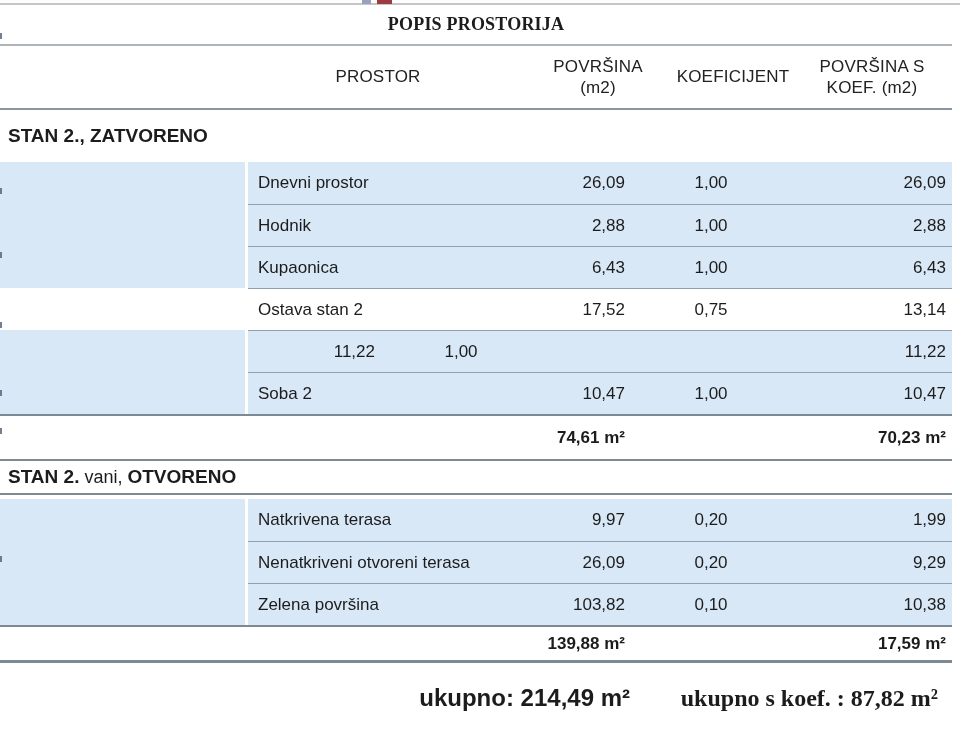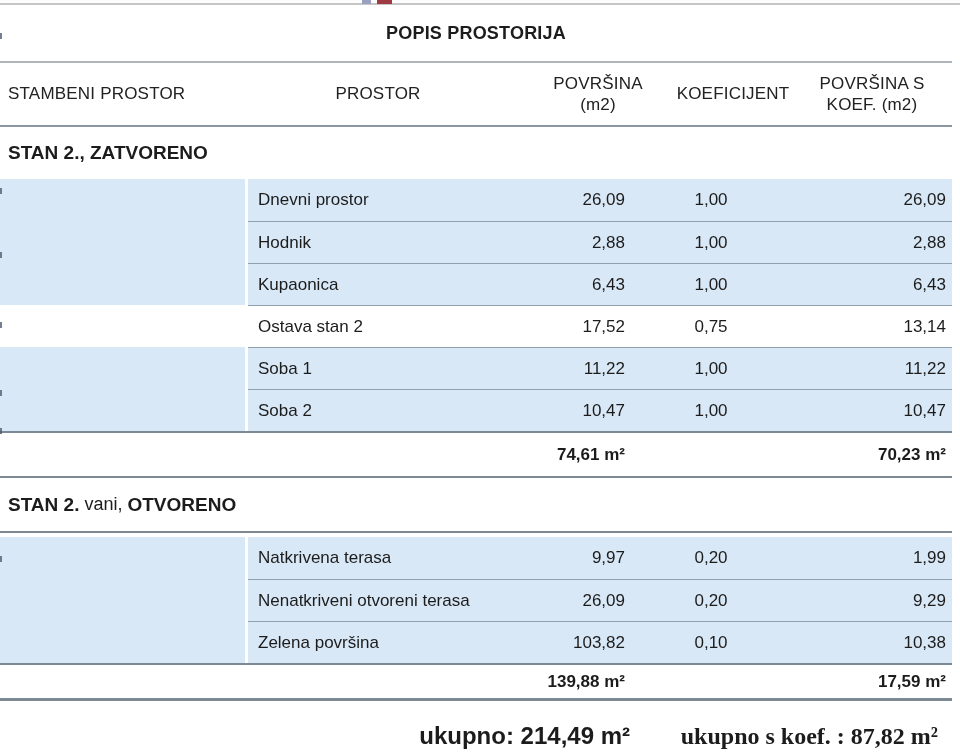--- a/index.html
+++ b/index.html
@@ -15,39 +15,39 @@
   
   .top-strip{height:5px;width:100%;border-bottom:2px solid #c6c6c6;position:relative;background:#fdfdfd;}
   .speck{position:absolute;}
   .speck-red{left:377px;top:0;width:15px;height:4px;background:#a03a42;}
   .speck-blue{left:362px;top:0;width:9px;height:4px;background:#9aa0c0;}
   .edge-speck{position:absolute;left:0;width:2px;height:6px;background:#46566b;opacity:.75;}
 
   .table-area{width:952px;}
 
   
-  .title-row{height:58px;border-bottom:2px solid #aeb4ba;display:flex;align-items:center;justify-content:center;}
+  .title-row{height:41px;border-bottom:2px solid #aeb4ba;display:flex;align-items:center;justify-content:center;font-family:Liberation Serif, serif;}
   .title-row span{font-weight:bold;font-size:18px;letter-spacing:.2px;}
 
   
   .header-row{position:relative;height:64px;border-bottom:2px solid #8a96a1;font-size:17px;color:#222;}
   .hdr{position:absolute;top:50%;transform:translateY(-50%);white-space:nowrap;letter-spacing:.2px;}
   .hdr.center{transform:translate(-50%,-50%);text-align:center;line-height:1.25;}
   .hdr-c1{left:8px;}
   .hdr-c2{left:378px;}
   .hdr-c3{left:590px;margin-left:8px;}
   .hdr-c4{left:733px;}
   .hdr-c5{left:872px;}
 
   
   .section-row{display:flex;align-items:center;padding-left:8px;font-size:19px;}
   .section-row .b{font-weight:bold;}
   .section-row .r{font-weight:normal;font-size:18px;white-space:pre;}
   .section-1{height:52px;}
-  .section-2{height:55px;border-bottom:2px solid #7d8993;}
+  .section-2{height:34px;border-bottom:2px solid #7d8993;}
   .rows-gap{height:4px;}
 
   
   .row{display:flex;height:42px;font-size:17px;}
   .row .c1{width:245px;align-self:stretch;}
   .row .gap{width:3px;align-self:stretch;background:#ffffff;}
   .row .main{display:flex;flex:1;align-self:stretch;align-items:center;}
   .row .main.sep{border-top:1px solid #8fa0ae;}
   .hl{background:#d9e8f7;}
   .c2{width:250px;padding-left:10px;}
@@ -88,21 +88,20 @@
   <div class="edge-speck" style="top:428px"></div>
   <div class="edge-speck" style="top:556px"></div>
 
   <div class="table-area">
 
     <div class="title-row">
       <span>POPIS PROSTORIJA</span>
     </div>
 
     <div class="header-row">
-      <div class="hdr hdr-c1">STAMBENI PROSTOR</div>
       <div class="hdr center hdr-c2">PROSTOR</div>
       <div class="hdr center hdr-c3">
         <div>POVRŠINA</div>
         <div>(m2)</div>
       </div>
       <div class="hdr center hdr-c4">KOEFICIJENT</div>
       <div class="hdr center hdr-c5">
         <div>POVRŠINA S</div>
         <div>KOEF. (m2)</div>
       </div>
@@ -155,21 +154,20 @@
         <div class="c3">17,52</div>
         <div class="c4">0,75</div>
         <div class="c5">13,14</div>
       </div>
     </div>
 
     <div class="row">
       <div class="c1 hl"></div>
         <div class="gap"></div>
       <div class="main hl sep">
-        <div class="c2">Soba 1</div>
         <div class="c3">11,22</div>
         <div class="c4">1,00</div>
         <div class="c5">11,22</div>
       </div>
     </div>
 
     <div class="row">
       <div class="c1 hl"></div>
         <div class="gap"></div>
       <div class="main hl sep">

